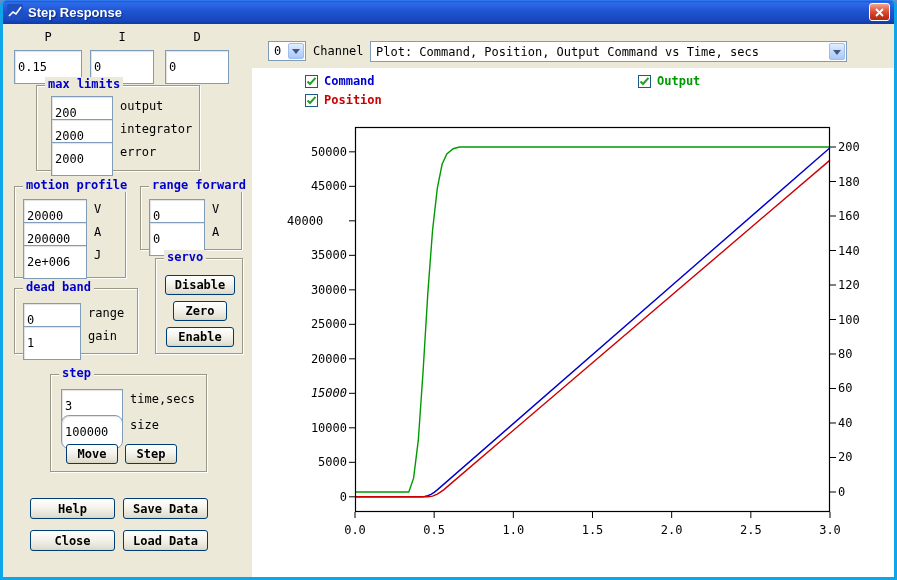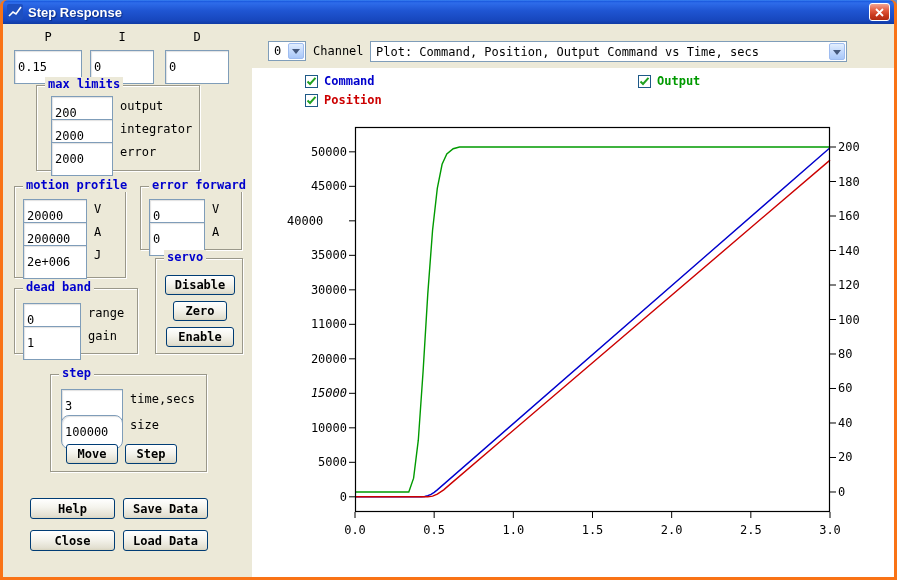--- a/index.html
+++ b/index.html
@@ -1,17 +1,17 @@
 <!DOCTYPE html>
 <html><head>
 <meta charset="utf-8">
 <style>
   html,body{margin:0;padding:0;background:#6d8cc7;}
   .window{position:relative;width:897px;height:580px;box-sizing:border-box;
-    background:#f97316;padding:0 3px 3px 3px;border-radius:6px 6px 0 0;
+    background:#0ea5e9;padding:0 3px 3px 3px;border-radius:6px 6px 0 0;
     font-family:"DejaVu Sans Mono",monospace;font-size:12px;color:#000;}
   .titlebar{position:relative;height:24px;border-radius:5px 5px 0 0;
     background:linear-gradient(180deg,#3b84f2 0%,#1d5ce0 6%,#2e6ceA 12%,#1f55d2 45%,#1747bd 85%,#0f3aa4 100%);
     display:flex;align-items:center;}
   .titletext{color:#fff;font-family:"Liberation Sans",sans-serif;font-weight:bold;font-size:13px;
     text-shadow:1px 1px 1px #0a2a80;margin-left:5px;}
   .appicon{width:16px;height:16px;margin-left:4px;flex:0 0 16px;}
   .closebtn{position:absolute;right:4px;top:3px;width:21px;height:18px;border-radius:3px;
     border:1px solid #fff;box-sizing:border-box;cursor:pointer;
     background:linear-gradient(180deg,#f2a492 0%,#e25b3f 40%,#c93a1d 70%,#b02a10 100%);
@@ -103,21 +103,21 @@
       <span class="gtitle">motion profile</span>
       <input class="tin" style="left: 8px; top: 12px; width: 64px; height: 19px;" value="20000">
       <span class="flabel" style="left:79px;top:15px">V</span>
       <input class="tin" style="left: 8px; top: 35px; width: 64px; height: 19px;" value="200000">
       <span class="flabel" style="left:79px;top:38px">A</span>
       <input class="tin" style="left: 8px; top: 58px; width: 64px; height: 19px;" value="2e+006">
       <span class="flabel" style="left:79px;top:61px">J</span>
     </div>
 
     <div class="group" style="left:137px;top:162px;width:102px;height:64px">
-      <span class="gtitle">error forward</span>
+      <span class="gtitle">range forward</span>
       <input class="tin" style="left: 8px; top: 12px; width: 56px; height: 19px;" value="0">
       <span class="flabel" style="left:71px;top:15px">V</span>
       <input class="tin" style="left: 8px; top: 35px; width: 56px; height: 19px;" value="0">
       <span class="flabel" style="left:71px;top:38px">A</span>
     </div>
 
     <div class="group" style="left:152px;top:234px;width:88px;height:96px">
       <span class="gtitle">servo</span>
       <button class="btn" style="left:9px;top:16px;width:70px">Disable</button>
       <button class="btn" style="left:17px;top:42px;width:54px">Zero</button>
@@ -204,21 +204,21 @@
             <polyline points="0.0,369.8 66.5,369.8 69.7,369.5 72.8,368.7 76.0,367.3 79.2,365.4 82.3,362.9 475.0,20.7" fill="none" stroke="#0000cc" stroke-width="1.4"></polyline>
             <polyline points="0.0,369.8 72.8,369.8 77.6,369.1 82.3,367.1 88.7,362.9 95.0,357.4 475.0,33.1" fill="none" stroke="#cc0000" stroke-width="1.4"></polyline>
             <polyline points="0.0,365.0 53.8,365.0 58.6,351.2 63.3,313.2 68.1,244.2 72.8,166.6 77.6,102.8 82.3,61.4 87.1,37.3 91.8,26.9 98.2,21.7 104.5,20.0 475.0,20.0" fill="none" stroke="#009a00" stroke-width="1.4"></polyline>
             <rect x="0.5" y="0.5" width="474" height="384" fill="none" stroke="#000" stroke-width="1.2"></rect>
           </svg>
       <div class="ticklbl" style="right: 483px; top: 361.821px; width: 60px; text-align: right;">0</div>
           <div class="ticklbl" style="right: 483px; top: 327.323px; width: 60px; text-align: right;">5000</div>
           <div class="ticklbl" style="right: 483px; top: 292.824px; width: 60px; text-align: right;">10000</div>
           <div class="ticklbl" style="right: 483px; top: 258.326px; width: 60px; text-align: right; font-style: italic;">15000</div>
           <div class="ticklbl" style="right: 483px; top: 223.828px; width: 60px; text-align: right;">20000</div>
-          <div class="ticklbl" style="right: 483px; top: 189.33px; width: 60px; text-align: right;">11000</div>
+          <div class="ticklbl" style="right: 483px; top: 189.33px; width: 60px; text-align: right;">25000</div>
           <div class="ticklbl" style="right: 483px; top: 154.832px; width: 60px; text-align: right;">30000</div>
           <div class="ticklbl" style="right: 483px; top: 120.333px; width: 60px; text-align: right;">35000</div>
           <div class="ticklbl" style="right: 483px; top: 85.8351px; width: 60px; text-align: left;">40000</div>
           <div class="ticklbl" style="right: 483px; top: 51.3369px; width: 60px; text-align: right;">45000</div>
           <div class="ticklbl" style="right: 483px; top: 16.8387px; width: 60px; text-align: right;">50000</div>
           <div class="ticklbl" style="left: 483px; top: 356.991px;">0</div>
           <div class="ticklbl" style="left: 483px; top: 322.493px;">20</div>
           <div class="ticklbl" style="left: 483px; top: 287.995px;">40</div>
           <div class="ticklbl" style="left: 483px; top: 253.496px;">60</div>
           <div class="ticklbl" style="left: 483px; top: 218.998px;">80</div>

